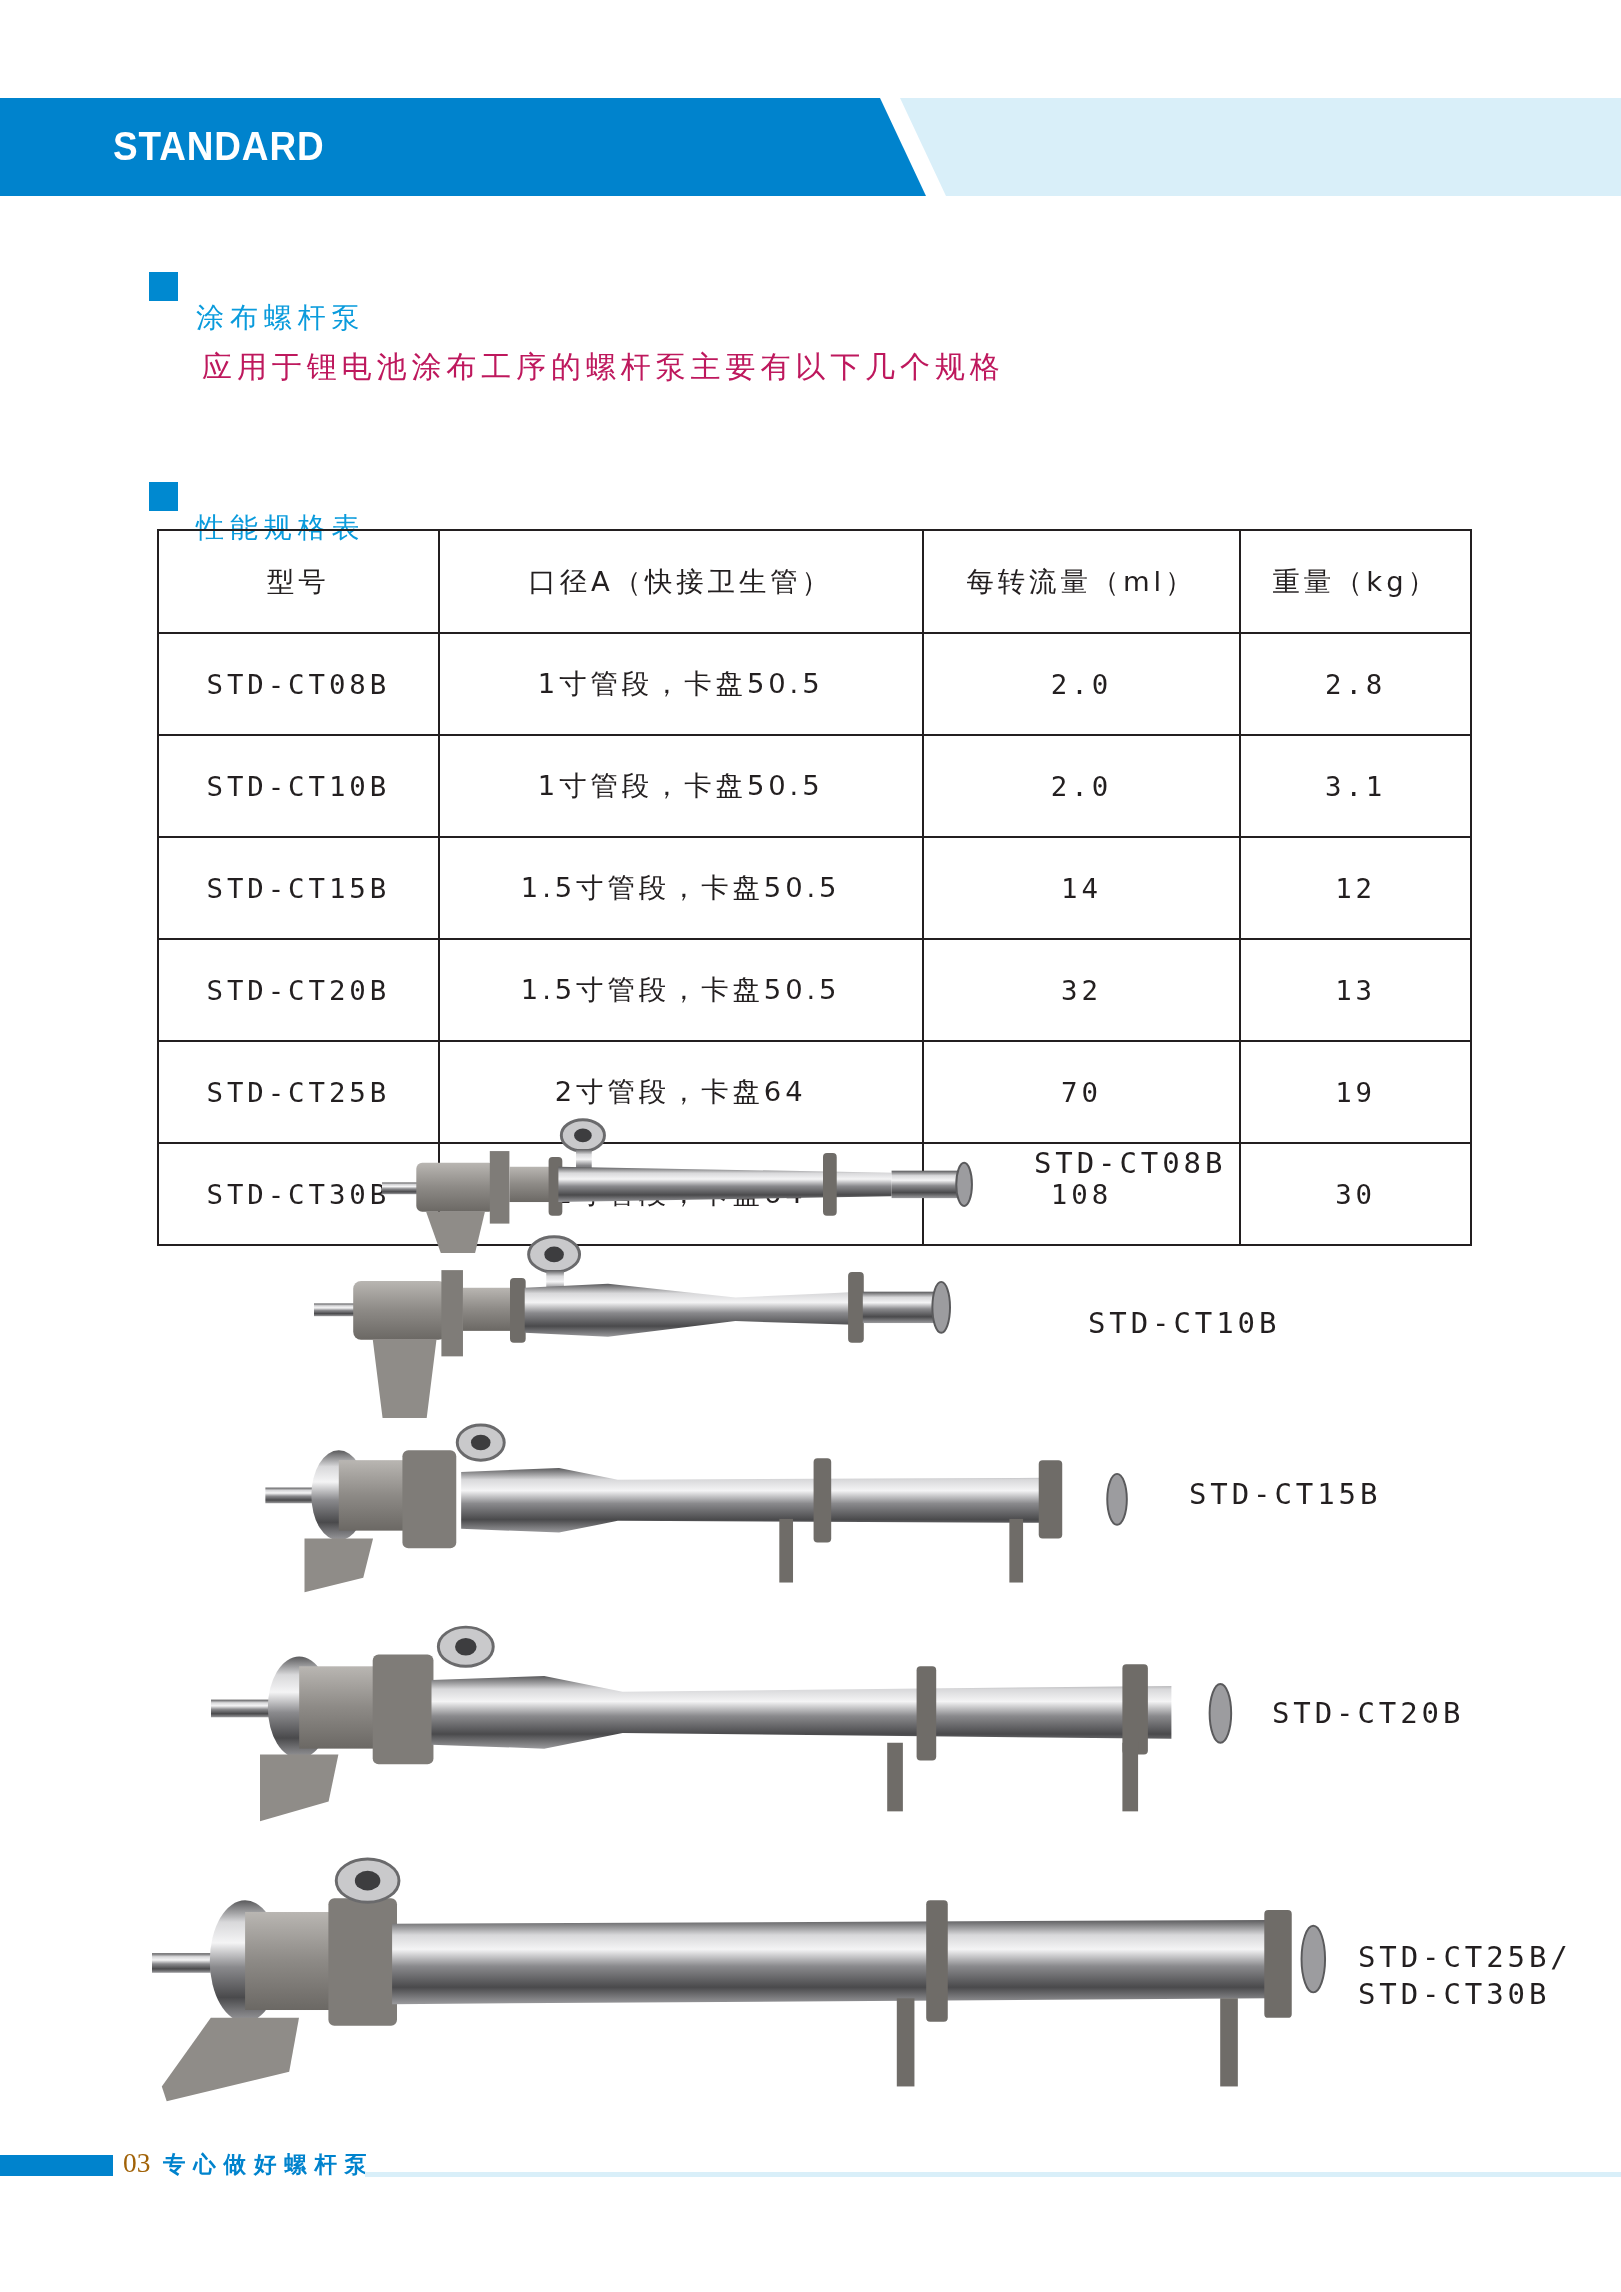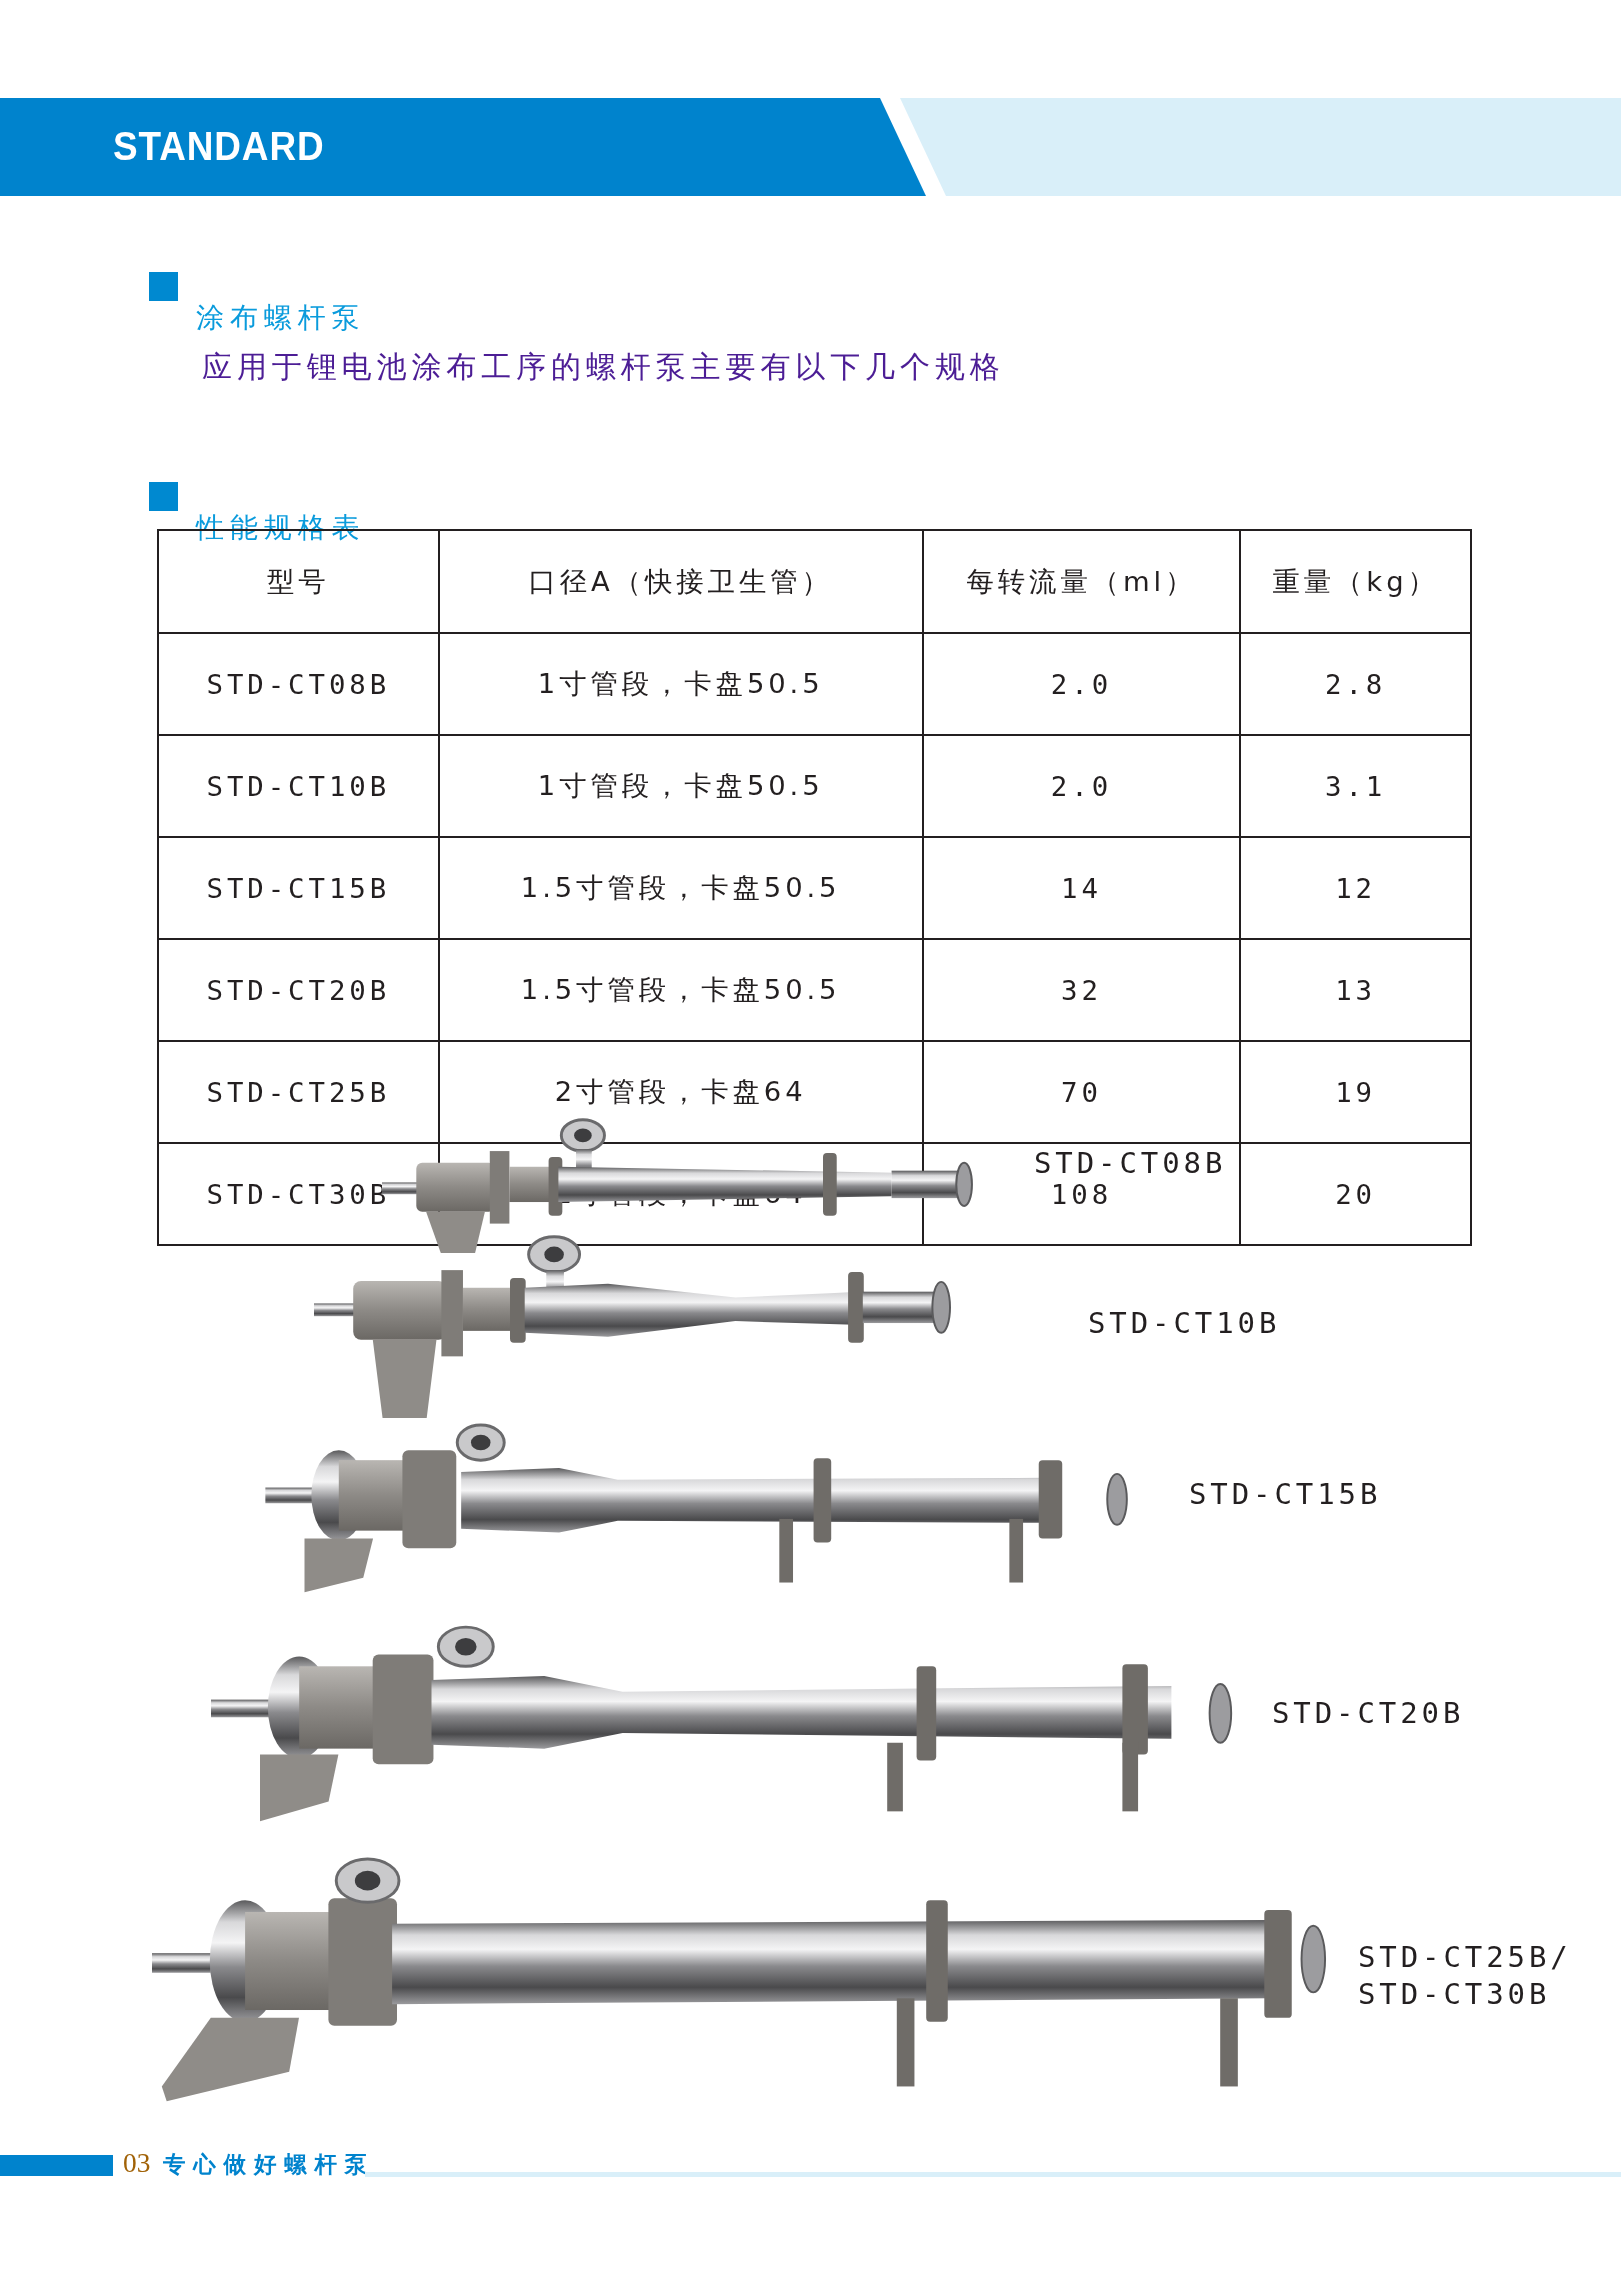--- a/index.html
+++ b/index.html
@@ -9,21 +9,21 @@
   
   .banner-dark { left:0; top:98px; width:926px; height:98px; background:#0083cd;
                  clip-path:polygon(0 0, 880px 0, 926px 98px, 0 98px); }
   .banner-light { left:900px; top:98px; width:721px; height:98px; background:#d9eff9;
                   clip-path:polygon(0 0, 721px 0, 721px 98px, 46px 98px); }
   .banner-title { left:113px; top:123px; font-family:"Liberation Sans", sans-serif; font-weight:bold;
                   font-size:41px; color:#ffffff; letter-spacing:1px; line-height:47px; transform:scaleX(0.9); transform-origin:left; }
   
   .sec-square { width:29px; height:29px; background:#0089d0; }
   .sec-title { font-size:28px; color:#0a9bdc; letter-spacing:5.9px; line-height:45px;margin-top:32px; }
-  .intro { font-size:30px; color:#4c1d95; letter-spacing:4.9px; line-height:39px; }
+  .intro { font-size:30px; color:#be185d; letter-spacing:4.9px; line-height:39px; }
   
   table.spec { position:absolute; left:157px; top:529px; width:1315px; border-collapse:collapse; }
   table.spec td, table.spec th { border:2px solid #231f20; text-align:center; font-weight:normal;
        font-size:27.4px; letter-spacing:3.9px; color:#231f20; padding:16px; }
   table.spec th { height:69px; }
   table.spec td { height:68px; }
   .mono { font-family:"DejaVu Sans Mono", "Liberation Mono", monospace; }
   
   .pump-label { font-family:"DejaVu Sans Mono", "Liberation Mono", monospace; font-size:29px;
                 letter-spacing:3.9px; color:#231f20; line-height:37px; }
@@ -91,21 +91,21 @@
     <tr>
       <td class="mono">STD-CT25B</td>
       <td>2寸管段，卡盘64</td>
       <td class="mono">70</td>
       <td class="mono">19</td>
     </tr>
     <tr>
       <td class="mono">STD-CT30B</td>
       <td>2寸管段，卡盘64</td>
       <td class="mono">108</td>
-      <td class="mono">20</td>
+      <td class="mono">30</td>
     </tr>
   </tbody>
 </table>
 
 <svg width="0" height="0" style="position:absolute">
   <defs>
     <linearGradient id="steel" x1="0" y1="0" x2="0" y2="1">
       <stop offset="0" stop-color="#5a5a5c"></stop>
       <stop offset="0.18" stop-color="#d8d8da"></stop>
       <stop offset="0.35" stop-color="#f4f4f5"></stop>

